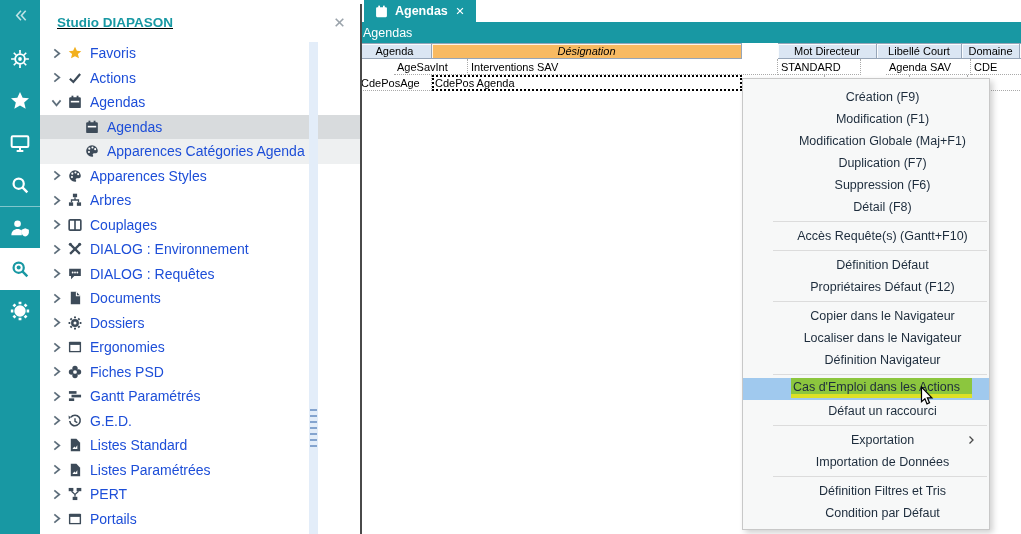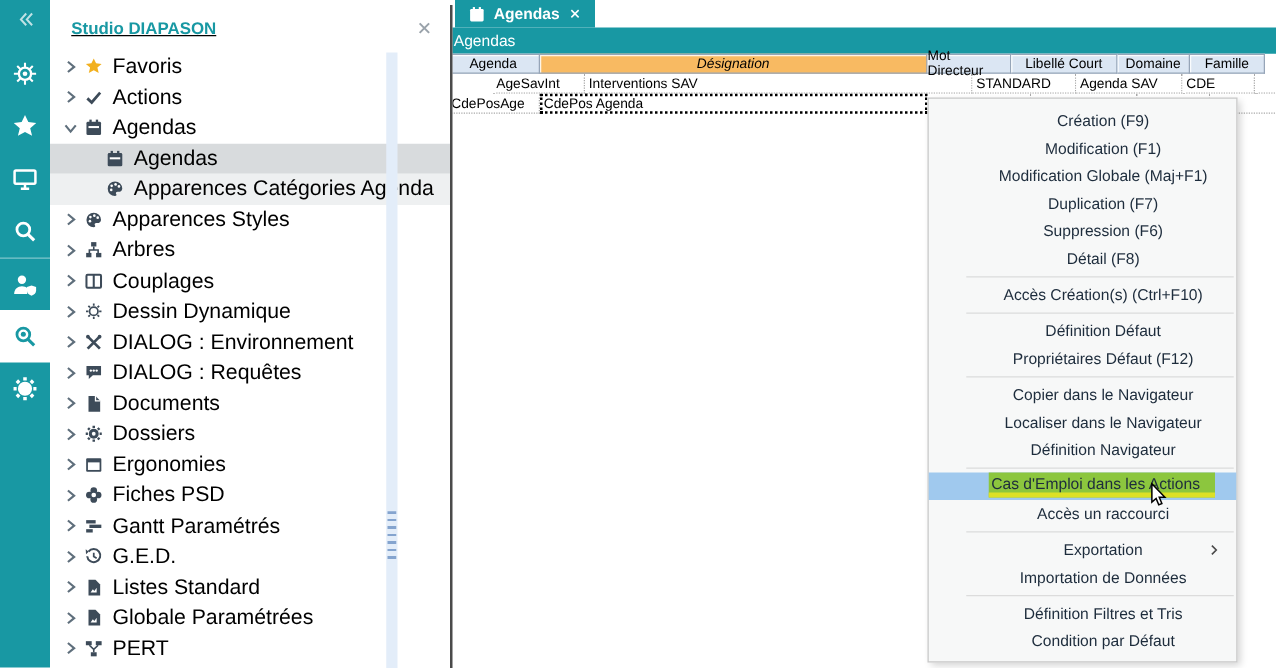--- a/index.html
+++ b/index.html
@@ -19,21 +19,21 @@
   .strip-cell.active { background:#fff; color:var(--teal); }
 
   
   .panel { position:absolute; left:40px; top:4px; width:322px; height:534px; background:#fff;
            border-right:2px solid #4a4a4a; z-index:2;text-decoration:underline; }
   .panel-header { height:36px; display:flex; align-items:center; padding:0 14px 0 17px; }
   .panel-title { flex:1; color:var(--teal); font-weight:bold; font-size:13.5px; }
   .panel-close { width:13px; height:13px; color:#9aa3ab; cursor:pointer; }
   .tree { position:absolute; top:37px; left:0; right:0; }
   .tree-item { height:24.5px; display:flex; align-items:center; padding-left:10px;
-               color:#000000; font-size:17px; cursor:pointer; white-space:nowrap; }
+               color:#1d4ed8; font-size:14px; cursor:pointer; white-space:nowrap; }
   .tree-item .chev { width:13px; height:13px; color:#5f6f7c; margin-right:5px; flex:none; }
   .tree-item .ticon { width:14px; height:14px; color:#3d4b59; margin-right:8px; flex:none; }
   .tree-item[data-icon="star"] .ticon { color:var(--gold); }
   .tree-item.child { padding-left:45px; }
   .tree-item.selected { background:#d8dbdd; }
   .tree-item.childbg { background:#eef0f1; }
   .tree-scroll { position:absolute; top:38px; left:269px; width:9px; height:494px; background:#e3edf9; }
   .tree-scroll .handle { position:absolute; left:1px; right:1px; top:367px; height:42px;
       background:repeating-linear-gradient(180deg, #6d92c4 0 2px, #e3edf9 2px 6px); opacity:.8; }
 
@@ -274,34 +274,20 @@
           </svg>
         </span>
         <span class="icon ticon">
           <svg viewBox="0 0 12 12">
             <rect x="1" y="1.6" width="10" height="8.8" rx="0.8" fill="none" stroke="currentColor" stroke-width="1.4"></rect>
             <path d="M6 1.6v8.8" stroke="currentColor" stroke-width="1.4"></path>
           </svg>
         </span>
         <span class="tlabel">Couplages</span>
       </div>
-      <div class="tree-item" data-icon="gear-outline">
-        <span class="icon chev">
-          <svg viewBox="0 0 12 12">
-            <path d="M4 2.2 8.6 6 4 9.8" fill="none" stroke="currentColor" stroke-width="1.6"></path>
-          </svg>
-        </span>
-        <span class="icon ticon">
-          <svg viewBox="0 0 12 12">
-            <circle cx="6" cy="6" r="2.9" fill="none" stroke="currentColor" stroke-width="1.2"></circle>
-            <path d="M6 .7v1.6M6 9.7v1.6M.7 6h1.6M9.7 6h1.6M2.3 2.3l1.1 1.1M8.6 8.6l1.1 1.1M9.7 2.3 8.6 3.4M3.4 8.6 2.3 9.7" fill="none" stroke="currentColor" stroke-width="1.2"></path>
-          </svg>
-        </span>
-        <span class="tlabel">Dessin Dynamique</span>
-      </div>
       <div class="tree-item" data-icon="tools">
         <span class="icon chev">
           <svg viewBox="0 0 12 12">
             <path d="M4 2.2 8.6 6 4 9.8" fill="none" stroke="currentColor" stroke-width="1.6"></path>
           </svg>
         </span>
         <span class="icon ticon">
           <svg viewBox="0 0 12 12">
             <path d="M1.8 1.8 10.2 10.2M10.2 1.8 1.8 10.2" fill="none" stroke="currentColor" stroke-width="1.9"></path>
             <circle cx="2" cy="2" r="1.3"></circle>
@@ -435,21 +421,21 @@
           <svg viewBox="0 0 12 12">
             <path d="M4 2.2 8.6 6 4 9.8" fill="none" stroke="currentColor" stroke-width="1.6"></path>
           </svg>
         </span>
         <span class="icon ticon">
           <svg viewBox="0 0 12 12">
             <path d="M2.4.6h4.8L10.4 4v7.4H2.4z"></path>
             <path d="M3.8 9.4l1.6-2.2 1 1.2 1.6-2.2v3.2z" fill="#fff"></path>
           </svg>
         </span>
-        <span class="tlabel">Globale Paramétrées</span>
+        <span class="tlabel">Listes Paramétrées</span>
       </div>
       <div class="tree-item" data-icon="network">
         <span class="icon chev">
           <svg viewBox="0 0 12 12">
             <path d="M4 2.2 8.6 6 4 9.8" fill="none" stroke="currentColor" stroke-width="1.6"></path>
           </svg>
         </span>
         <span class="icon ticon">
           <svg viewBox="0 0 12 12">
             <path d="M3 3.6 6 6.4 9 3.6M6 6.4v2" fill="none" stroke="currentColor" stroke-width="1.1"></path>
@@ -525,21 +511,21 @@
               <path d="M11 1v10H1z" fill="#b3c2d6" stroke="#96a5b8" stroke-width=".8"></path>
             </svg>
           </span>
         </div>
         <div class="th blue" style="width: 74px;">
           <span>Agenda</span>
         </div>
         <div class="th orange" style="width: 310px; font-style: italic;">
           <span>Désignation</span>
         </div>
-        <div class="th blue" style="width: 67px;">
+        <div class="th blue" style="width: 99px; margin-left: 36px;">
           <span>Mot Directeur</span>
         </div>
         <div class="th blue" style="width: 85px;">
           <span>Libellé Court</span>
         </div>
         <div class="th blue" style="width: 58px;">
           <span>Domaine</span>
         </div>
         <div class="th blue" style="width: 60px;">
           <span>Famille</span>
@@ -550,21 +536,21 @@
           <div class="td selector blue" style="width: 32px;"></div>
           <div class="td" style="width: 74px; margin-left: 36px;">
             <span>AgeSavInt</span>
           </div>
           <div class="td" style="width: 310px;">
             <span>Interventions SAV</span>
           </div>
           <div class="td" style="width: 83px;">
             <span>STANDARD</span>
           </div>
-          <div class="td" style="width: 85px;">
+          <div class="td" style="width: 85px; margin-left: 25px;">
             <span>Agenda SAV</span>
           </div>
           <div class="td" style="width: 58px;">
             <span>CDE</span>
           </div>
           <div class="td" style="width: 60px;">
             <span></span>
           </div>
         </div>
         <div class="tr">
@@ -593,31 +579,31 @@
 </div>
 
 <div class="menu">
     <div class="menu-item"><span class="mlabel">Création (F9)</span></div>
     <div class="menu-item"><span class="mlabel">Modification (F1)</span></div>
     <div class="menu-item"><span class="mlabel">Modification Globale (Maj+F1)</span></div>
     <div class="menu-item"><span class="mlabel">Duplication (F7)</span></div>
     <div class="menu-item"><span class="mlabel">Suppression (F6)</span></div>
     <div class="menu-item"><span class="mlabel">Détail (F8)</span></div>
     <div class="menu-sep"></div>
-    <div class="menu-item"><span class="mlabel">Accès Création(s) (Ctrl+F10)</span></div>
+    <div class="menu-item"><span class="mlabel">Accès Requête(s) (Gantt+F10)</span></div>
     <div class="menu-sep"></div>
     <div class="menu-item"><span class="mlabel">Définition Défaut</span></div>
     <div class="menu-item"><span class="mlabel">Propriétaires Défaut (F12)</span></div>
     <div class="menu-sep"></div>
     <div class="menu-item"><span class="mlabel">Copier dans le Navigateur</span></div>
     <div class="menu-item"><span class="mlabel">Localiser dans le Navigateur</span></div>
     <div class="menu-item"><span class="mlabel">Définition Navigateur</span></div>
     <div class="menu-sep"></div>
     <div class="menu-item highlight"><span class="mlabel">Cas d'Emploi dans les Actions</span></div>
-    <div class="menu-item"><span class="mlabel">Accès un raccourci</span></div>
+    <div class="menu-item"><span class="mlabel">Défaut un raccourci</span></div>
     <div class="menu-sep"></div>
     <div class="menu-item"><span class="mlabel">Exportation</span><span class="icon sub-arrow">
         <svg viewBox="0 0 12 12">
           <path d="M4.5 2.5 8 6l-3.5 3.5" fill="none" stroke="currentColor" stroke-width="1.3"></path>
         </svg>
       </span></div>
     <div class="menu-item"><span class="mlabel">Importation de Données</span></div>
     <div class="menu-sep"></div>
     <div class="menu-item"><span class="mlabel">Définition Filtres et Tris</span></div>
     <div class="menu-item"><span class="mlabel">Condition par Défaut</span></div>

